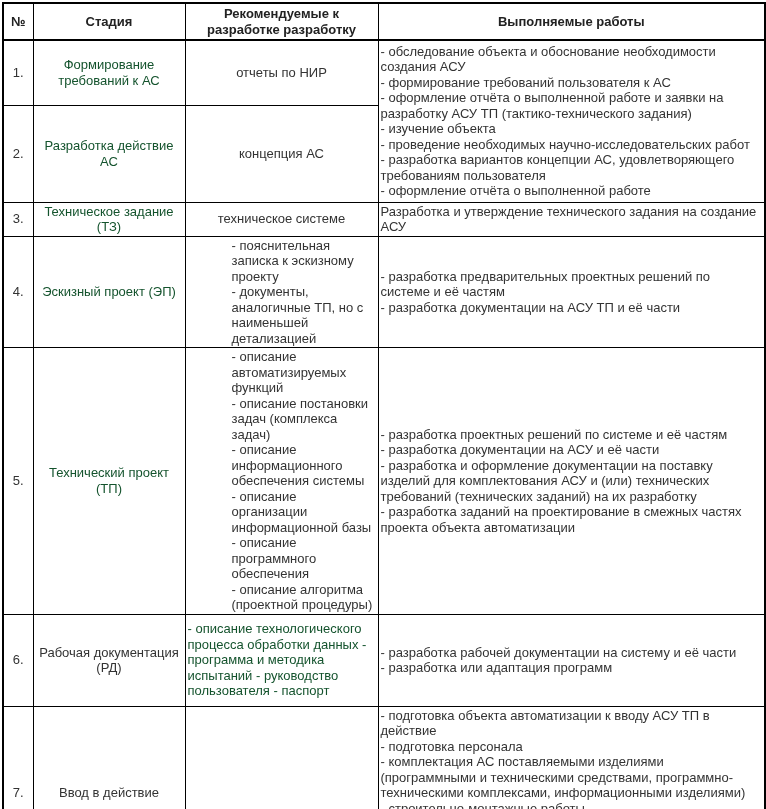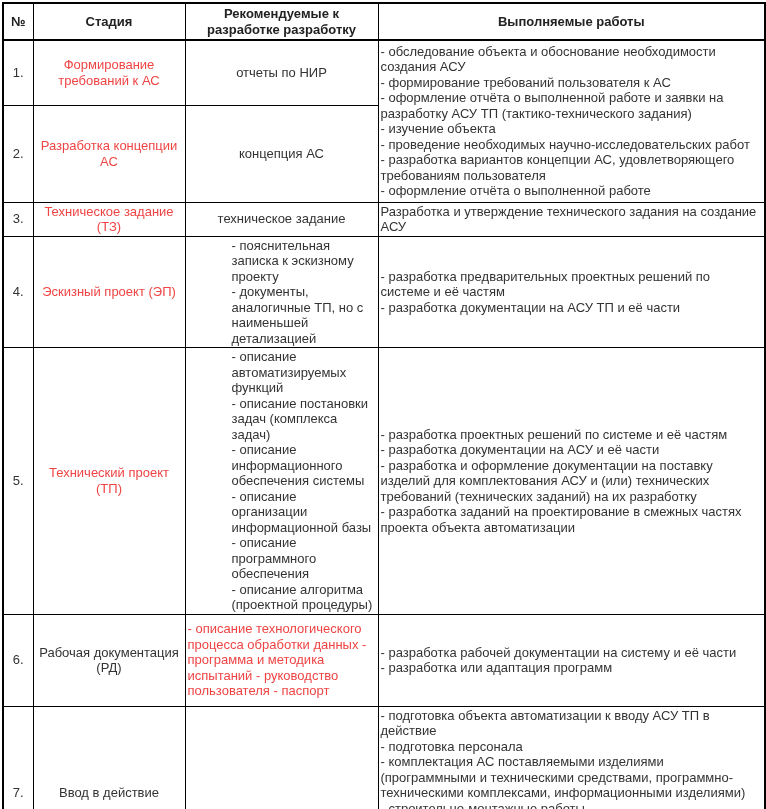--- a/index.html
+++ b/index.html
@@ -33,21 +33,21 @@
     border-bottom: 2px solid #000000;
     font-weight: bold;
     text-align: center;
     color: #222222;
     padding: 2px;
   }
   td.c  { text-align: center; }
   td.l  { text-align: left; }
   .prelist { white-space: pre-line; padding-left: 46px; }
   .link {
-    color: #ef4444;
+    color: #14532d;
     cursor: pointer;
     text-decoration: none;
     display: inline;
   }
   td.docs-links div { text-align: center; }
   td.works { padding: 1px 2px 1px 2px; }
 </style>
 </head>
 <body>
 
@@ -78,30 +78,30 @@
 - формирование требований пользователя к АС
 - оформление отчёта о выполненной работе и заявки на разработку АСУ ТП (тактико-технического задания)
 - изучение объекта
 - проведение необходимых научно-исследовательских работ
 - разработка вариантов концепции АС, удовлетворяющего требованиям пользователя
 - оформление отчёта о выполненной работе</td>
       </tr>
       <tr style="height:97px">
         <td class="c">2.</td>
         <td class="c">
-          <span class="link">Разработка концепции АС</span>
+          <span class="link">Разработка действие АС</span>
         </td>
         <td class="c">концепция АС</td>
       </tr>
       <tr style="height:33px">
         <td class="c">3.</td>
         <td class="c">
           <span class="link">Техническое задание (ТЗ)</span>
         </td>
-        <td class="c">техническое задание</td>
+        <td class="c">техническое системе</td>
         <td class="l works prelist">Разработка и утверждение технического задания на создание АСУ</td>
       </tr>
       <tr style="height:64px">
         <td class="c">4.</td>
         <td class="c">
           <span class="link">Эскизный проект (ЭП)</span>
         </td>
         <td class="l prelist">- пояснительная записка к эскизному проекту
 - документы, аналогичные ТП, но с наименьшей детализацией</td>
         <td class="l works prelist">- разработка предварительных проектных решений по системе и её частям

